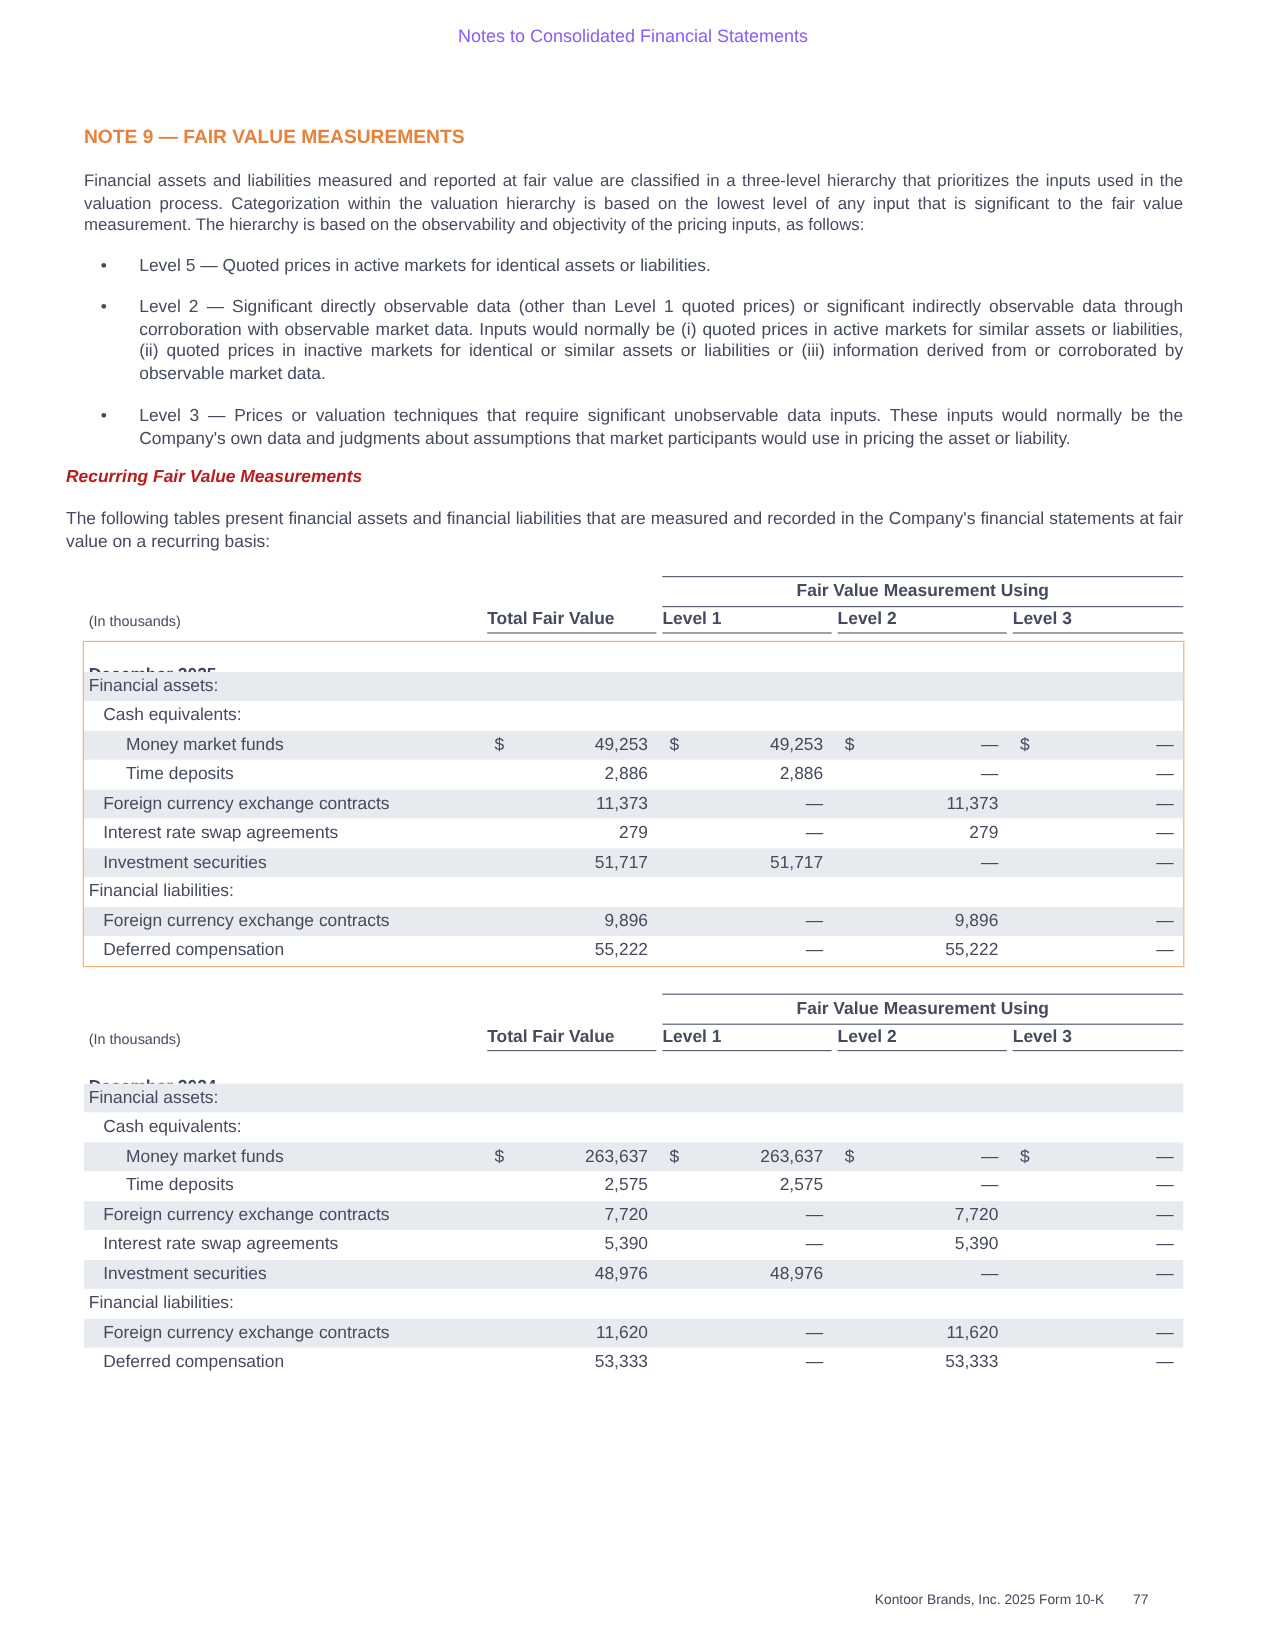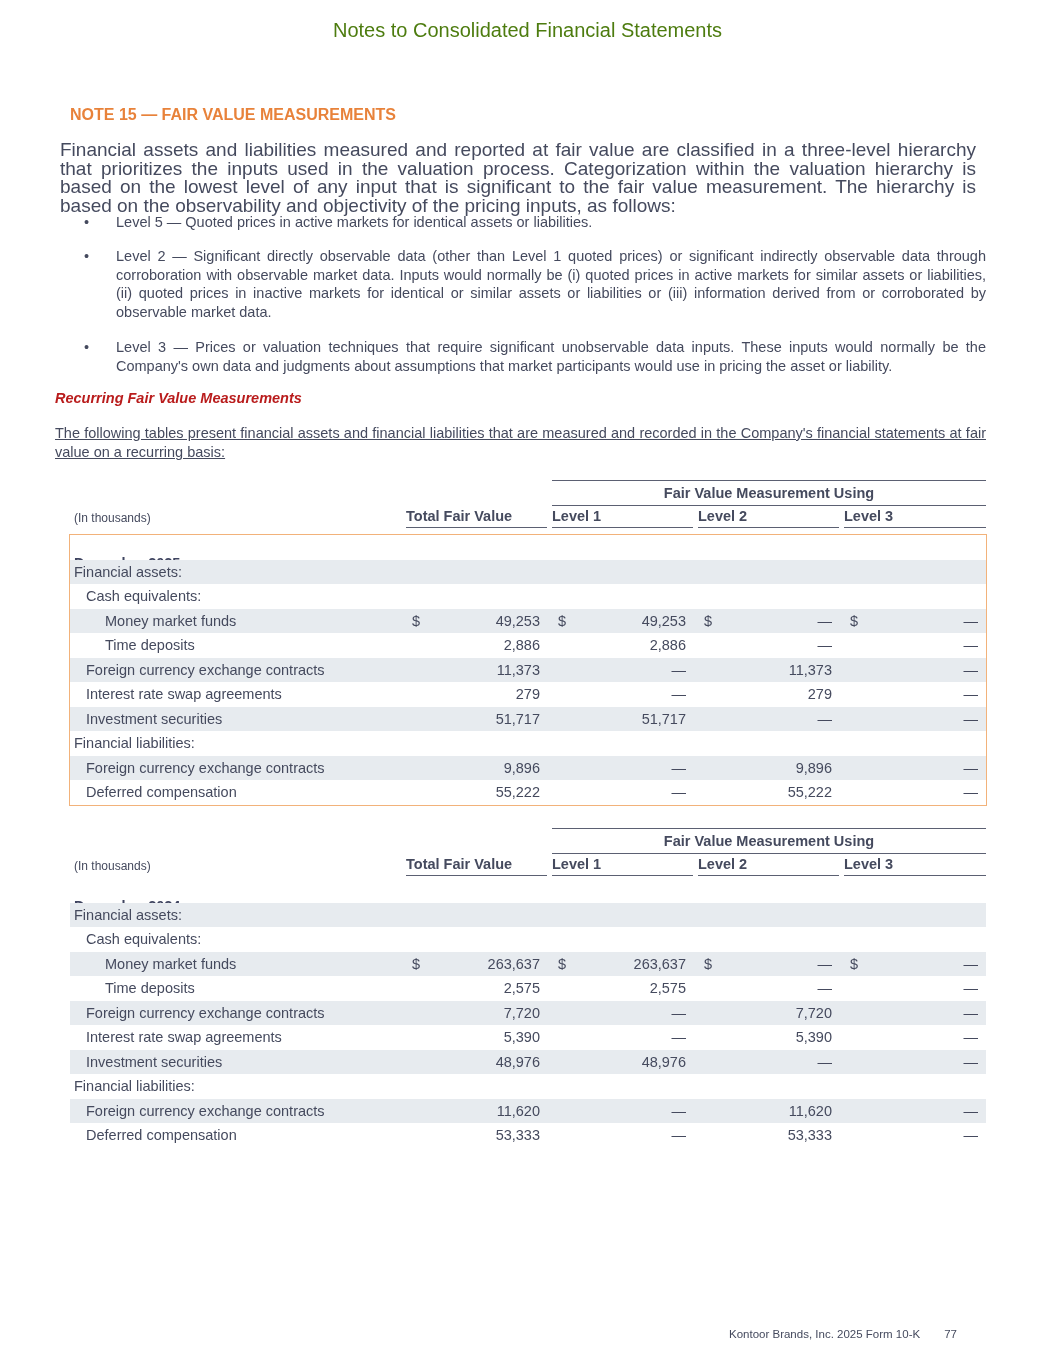--- a/index.html
+++ b/index.html
@@ -2,28 +2,28 @@
 <html><head>
 <meta charset="utf-8">
 <style>
   html, body { margin: 0; padding: 0; background: #ffffff; }
   body {
     width: 1055px; height: 1365px; position: relative; overflow: hidden;
     font-family: "Liberation Sans", sans-serif; color: #454a5e;
   }
   .hdr { position: absolute; top: 21px; left: 0; width: 1055px; text-align: center; }
   .hdr .co { font-size: 14.5px; font-weight: bold; color: #3f4460; line-height: 18px; }
-  .hdr .sub { font-size: 20px; color: #4d7c0f; line-height: 19px; }
+  .hdr .sub { font-size: 15px; color: #8b5cf6; line-height: 19px; }
   .note-title { position: absolute; top: 106px; left: 70px; font-size: 16px; font-weight: bold; color: #e8823a; }
-  .para { position: absolute; left: 60px; width: 916px; font-size: 19px; line-height: 18.5px; text-align: justify; }
+  .para { position: absolute; left: 70px; width: 916px; font-size: 14px; line-height: 18.5px; text-align: justify; }
   .bullet { position: absolute; left: 70px; width: 916px; font-size: 14.5px; line-height: 18.5px; }
   .bullet .dot { position: absolute; left: 14px; top: 0; }
   .bullet .txt { margin-left: 46px; text-align: justify; display: block; }
   .subhead { position: absolute; top: 390px; left: 55px; font-size: 14.5px; font-weight: bold; font-style: italic; color: #b91c1c; }
-  .intro { position: absolute; top: 424px; left: 55px; width: 931px; font-size: 14.5px; line-height: 18.5px; text-align: justify; text-decoration: underline; }
+  .intro { position: absolute; top: 424px; left: 55px; width: 931px; font-size: 14.5px; line-height: 18.5px; text-align: justify; }
 
   .tbl { position: absolute; left: 70px; width: 916px; }
   .th-group { position: absolute; left: 482px; width: 434px; height: 24px; border-top: 1.5px solid #5b6072; border-bottom: 1.5px solid #5b6072; font-weight: bold; font-size: 14.5px; color: #454a5e; text-align: center; line-height: 24px; }
   .th-row { position: absolute; height: 24px; font-size: 14.5px; font-weight: bold; color: #454a5e; }
   .th-cell { position: absolute; top: 0; height: 22px; line-height: 22px; border-bottom: 1.5px solid #5b6072; text-align: left; }
   .th-units { position: absolute; left: 4px; top: 6px; font-size: 12px; color: #454a5e; font-weight: normal; }
   .body-box { position: absolute; left: 0; width: 916px; }
   .body-box.bordered { outline: 1.5px solid #f2b27a; }
   .row { position: relative; height: 24.5px; line-height: 24.5px; font-size: 14.5px; }
   .row.shade { background: #e7ebef; }
@@ -36,21 +36,21 @@
   .footer { position: absolute; top: 1328px; left: 729px; font-size: 11.5px; color: #454a5e; }
   .footer .pg { margin-left: 24px; }
 </style>
 </head>
 <body>
 
 <div class="hdr">
   <div class="sub">Notes to Consolidated Financial Statements</div>
 </div>
 
-<div class="note-title">NOTE 15 — FAIR VALUE MEASUREMENTS</div>
+<div class="note-title">NOTE 9 — FAIR VALUE MEASUREMENTS</div>
 
 <div class="para" style="top:141px">Financial assets and liabilities measured and reported at fair value are classified in a three-level hierarchy that prioritizes the inputs used in the valuation process. Categorization within the valuation hierarchy is based on the lowest level of any input that is significant to the fair value measurement. The hierarchy is based on the observability and objectivity of the pricing inputs, as follows:</div>
 
 <div class="bullet" style="top:213px">
   <span class="dot">•</span>
   <span class="txt">Level 5 — Quoted prices in active markets for identical assets or liabilities.</span>
 </div>
 <div class="bullet" style="top:247px">
   <span class="dot">•</span>
   <span class="txt">Level 2 — Significant directly observable data (other than Level 1 quoted prices) or significant indirectly observable data through corroboration with observable market data. Inputs would normally be (i) quoted prices in active markets for similar assets or liabilities, (ii) quoted prices in inactive markets for identical or similar assets or liabilities or (iii) information derived from or corroborated by observable market data.</span>

